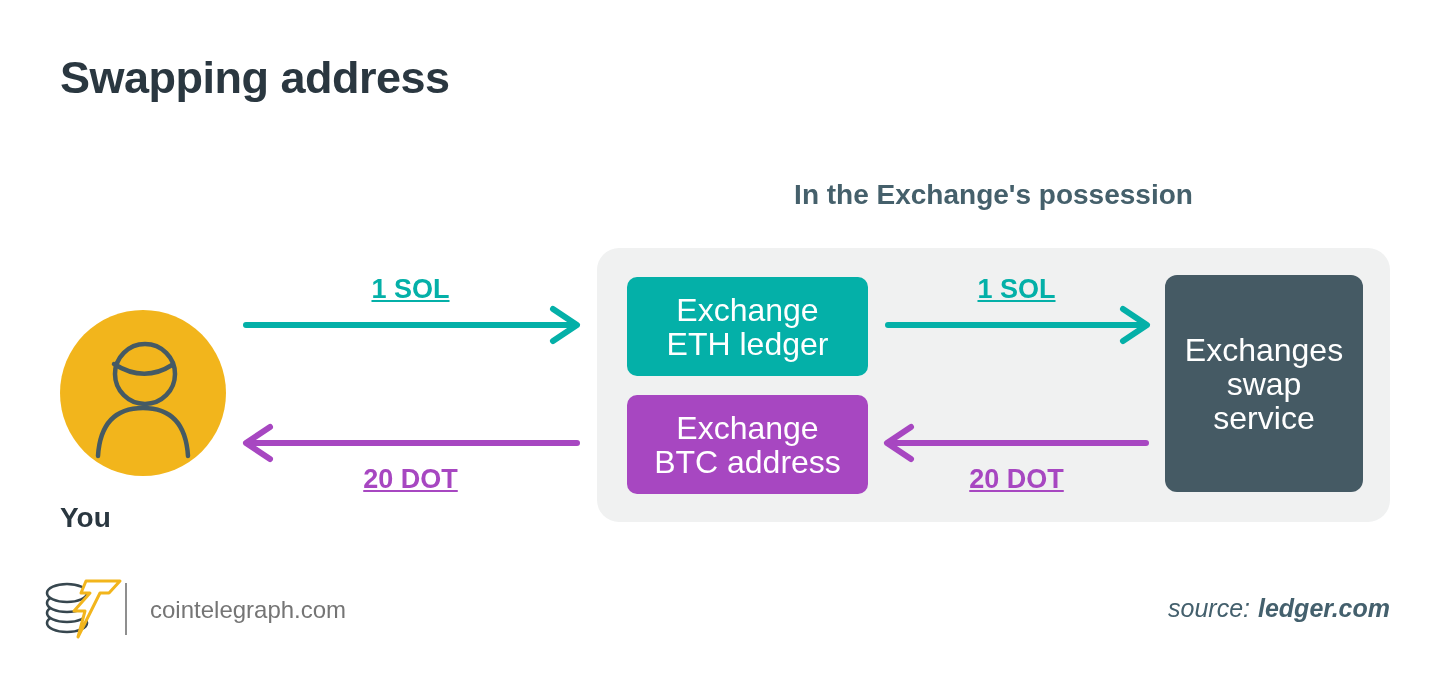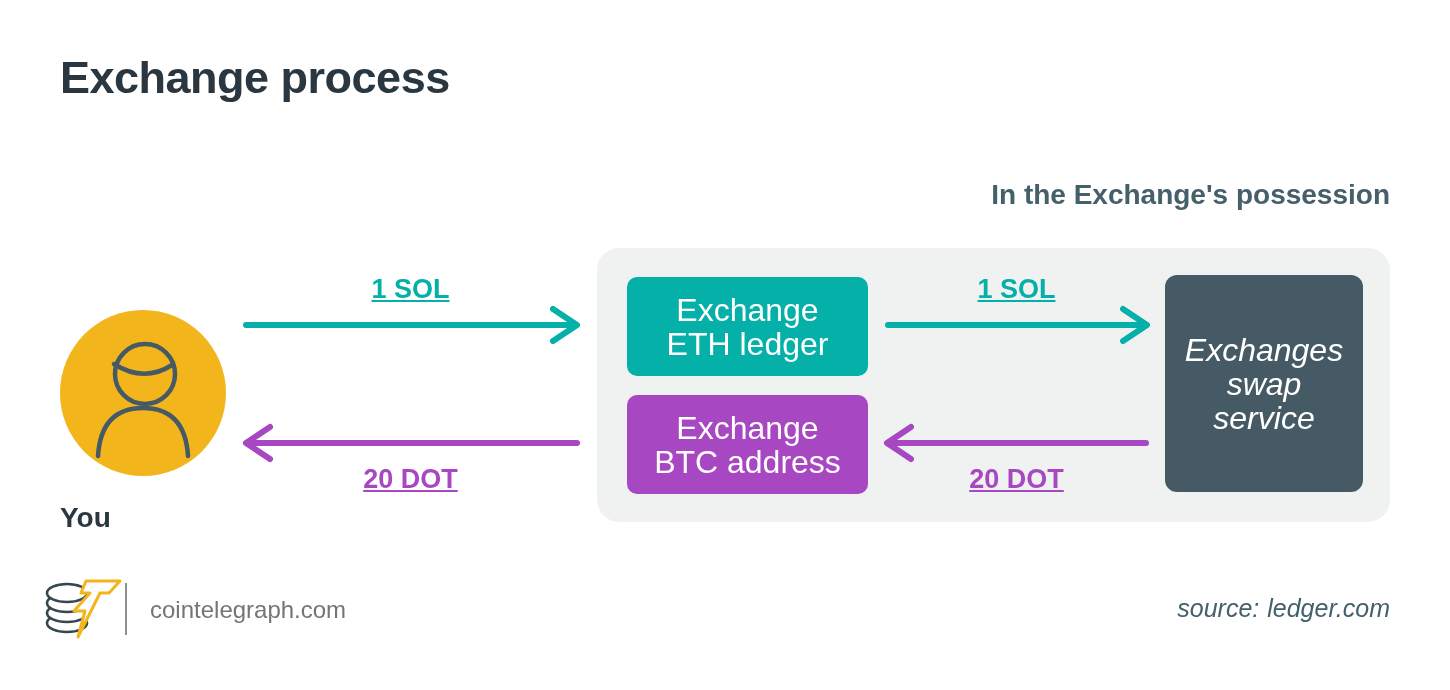--- a/index.html
+++ b/index.html
@@ -5,36 +5,36 @@
   html,body { margin:0; padding:0; background:#ffffff; }
   .canvas {
     position:relative; width:1450px; height:690px; background:#ffffff;
     font-family:"Liberation Sans", sans-serif; overflow:hidden;
   }
   .title {
     position:absolute; left:60px; top:52px; margin:0;
     font-size:45px; font-weight:800; letter-spacing:-0.5px; color:#2A3740;
   }
   .panel-heading {
-    position:absolute; left:597px; top:179px; width:793px; text-align:right;
+    position:absolute; left:597px; top:179px; width:793px; text-align:center;
     font-size:28px; font-weight:700; color:#45606B;
   }
   .panel {
     position:absolute; left:597px; top:248px; width:793px; height:274px;
     background:#F0F1F1; border-radius:22px;
   }
   .node {
     position:absolute; display:flex; flex-direction:column;
     align-items:center; justify-content:center;
     color:#ffffff; font-size:32px; line-height:34px; text-align:center;
     border-radius:10px;
   }
   .node-eth  { left:627px;  top:277px; width:241px; height:99px;  background:#04B0A8; }
   .node-btc  { left:627px;  top:395px; width:241px; height:99px;  background:#A747C1; }
-  .node-swap { left:1165px; top:275px; width:198px; height:217px; background:#455A64; border-radius:12px;font-style:italic; }
+  .node-swap { left:1165px; top:275px; width:198px; height:217px; background:#455A64; border-radius:12px; }
   .you-circle {
     position:absolute; left:60px; top:310px; width:166px; height:166px;
     border-radius:50%; background:#F2B51C;
   }
   .you-label {
     position:absolute; left:60px; top:502px; width:166px; text-align:left;
     font-size:28px; font-weight:700; color:#2A3740;
   }
   .flow-label {
     position:absolute; text-align:center; font-size:27px; font-weight:700;text-decoration:underline;
@@ -61,28 +61,28 @@
     position:absolute; left:125px; top:583px; width:2px; height:52px; background:#8F8F8F;
   }
   .footer-site {
     position:absolute; left:150px; top:596px; font-size:24px; color:#757575;
   }
   .source-line {
     position:absolute; right:60px; top:594px; font-size:25px; color:#44606D;
     font-style:italic;
   }
   .source-line .src-label { font-weight:400; margin-right:8px; }
-  .source-line .src-value { font-weight:400;margin-top:24px; }
+  .source-line .src-value { font-weight:700;margin-top:24px; }
 </style>
 </head>
 <body>
 
 <div class="canvas">
 
-  <h1 class="title">Exchange process</h1>
+  <h1 class="title">Swapping address</h1>
 
   <div class="panel-heading">In the Exchange's possession</div>
 
   <div class="panel"></div>
 
   <div class="you-circle"></div>
   <svg class="person-svg" width="166" height="166" viewBox="0 0 166 166" aria-hidden="true">
     <g fill="none" stroke="#455A64" stroke-width="4.5" stroke-linecap="round">
       <circle cx="85" cy="64" r="30"></circle>
       <path d="M54,54 Q84,73 112,55"></path>

